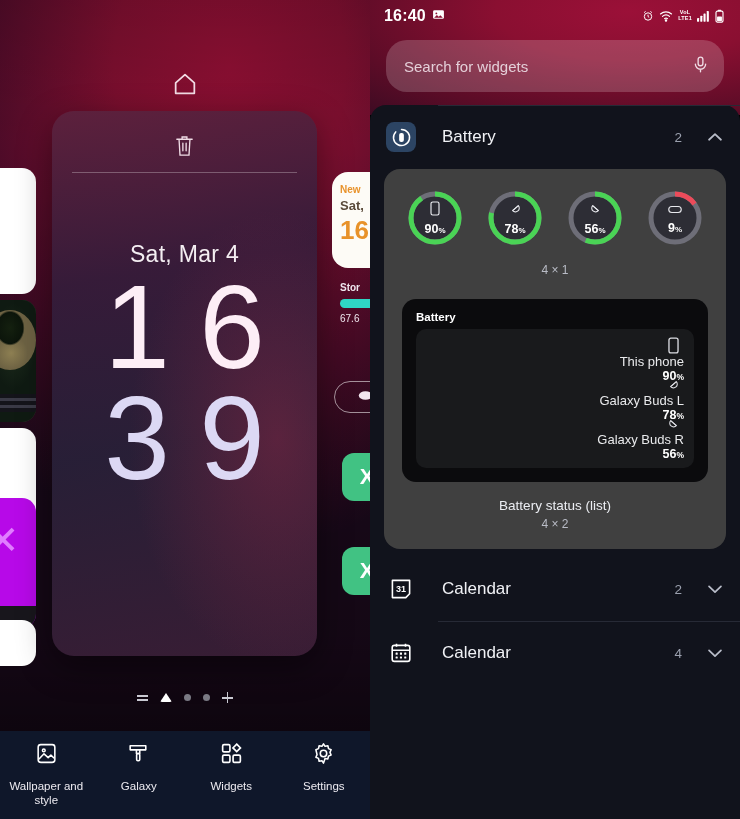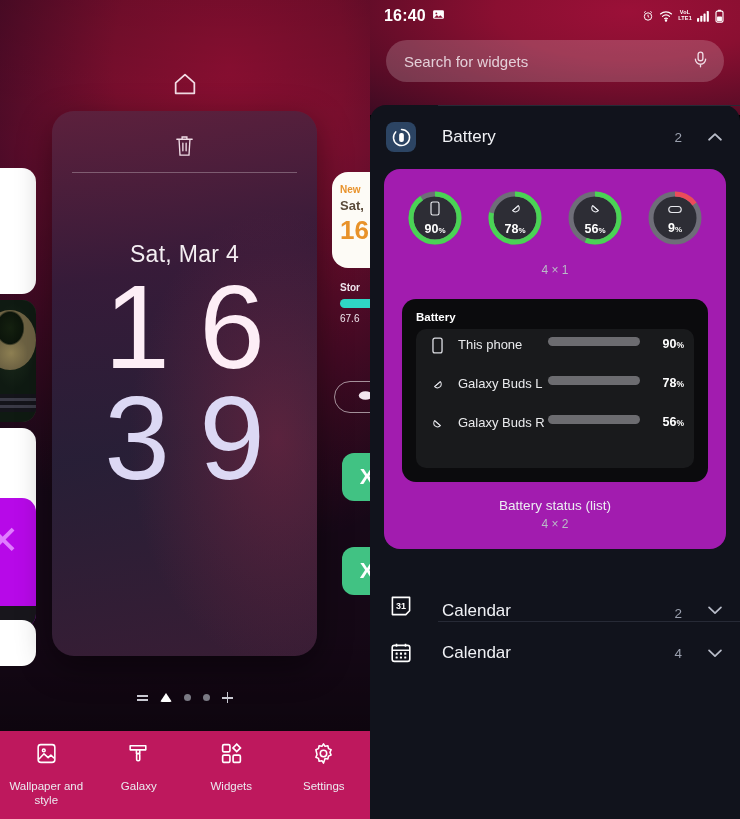--- a/index.html
+++ b/index.html
@@ -82,75 +82,75 @@
   .pd.home { width:0; height:0; background:none; border-left:6px solid transparent;
     border-right:6px solid transparent; border-bottom:9px solid #fff; border-radius:2px; }
   .pd.ham { width:11px; height:7px; border-radius:0; background:none; position:relative; }
   .pd.ham:before,.pd.ham:after{content:"";position:absolute;left:0;width:11px;height:1.6px;background:#c9c9d2;}
   .pd.ham:before{top:1px;} .pd.ham:after{top:5px;}
   .pd.plus { width:11px; height:11px; background:none; position:relative; }
   .pd.plus:before,.pd.plus:after{content:"";position:absolute;background:#c9c9d2;}
   .pd.plus:before{left:0;top:5px;width:11px;height:1.6px;}
   .pd.plus:after{top:0;left:4.7px;width:1.6px;height:11px;}
 
-  .toolbar { position:absolute; left:0; right:0; bottom:0; height:88px; background:#be185d;
+  .toolbar { position:absolute; left:0; right:0; bottom:0; height:88px; background:#0f172a;
     display:flex; align-items:flex-start; padding-top:10px; }
   .tb-item { flex:1; display:flex; flex-direction:column; align-items:center; gap:9px; }
   .tb-item svg { width:25px; height:25px; }
   .tb-lb { color:#eceaf0; font-size:11.5px; text-align:center; line-height:1.25; max-width:86px; }
 
   
   .right { position:relative; width:370px; height:819px; overflow:hidden; }
   .right-wall { position:absolute; left:0; right:0; top:0; height:115px;
     background:
       radial-gradient(120% 140% at 70% 10%, #9b1038 0%, #8a0f31 30%, #5c0c27 65%, #2a0a20 100%),
       radial-gradient(60% 80% at 2% 20%, #3a1a62 0%, rgba(20,8,40,0) 70%); }
   .status { position:relative; height:32px; display:flex; align-items:center;
     justify-content:space-between; padding:0 16px 0 14px; }
   .st-left { display:flex; align-items:center; gap:6px; }
   .st-time { color:#fff; font-size:16px; font-weight:600; letter-spacing:.2px; }
   .st-right { display:flex; align-items:center; gap:5px; }
   .st-right svg { display:block; }
   .volte { color:#fff; font-size:5.5px; font-weight:700; line-height:1.05; text-align:center; letter-spacing:.2px; }
 
-  .searchbar { position:relative; margin:8px 16px 0 16px; height:42px; border-radius:21px;
+  .searchbar { position:relative; margin:8px 16px 0 16px; height:52px; border-radius:21px;
     background:rgba(255,255,255,.19); display:flex; align-items:center; padding:0 14px 0 18px; }
   .s-ph { flex:1; color:#e4cfd8; font-size:15px; }
   .searchbar svg { width:19px; height:19px; }
 
   .panel { position:absolute; left:0; right:0; top:105px; bottom:0; background:#11131c;
     border-top-left-radius:16px; border-top-right-radius:16px; }
   .sec-head { height:64px; display:flex; align-items:center; padding:0 14px 0 16px; position:relative; }
   .sec-icon { width:30px; height:30px; border-radius:8px; display:flex; align-items:center;
     justify-content:center; flex:0 0 auto; }
   .sec-icon.battery { background:#2c4463; }
   .sec-icon.cal { background:transparent; }
   .sec-title { flex:1; color:#f0f1f5; font-size:17px; margin-left:26px; }
   .sec-count { color:#9ba0ae; font-size:13.5px; margin-right:22px; }
   .chev { width:22px; height:22px; }
   .sec-sep { position:absolute; left:68px; right:0; top:0; height:1px; background:#272a36; }
 
-  .preview { margin:0 14px 0 14px; background:#a21caf; border-radius:16px; padding:20px 0 18px 0; }
+  .preview { margin:0 14px 0 14px; background:#404040; border-radius:16px; padding:20px 0 18px 0; }
   .circles { display:flex; justify-content:center; gap:22px; }
   .circ { position:relative; width:58px; height:58px; }
   .circ svg { transform:rotate(-90deg); }
   .circ-inner { position:absolute; inset:0; display:flex; flex-direction:column;
     align-items:center; justify-content:center; gap:2px; }
   .circ-inner svg { transform:none; }
   .circ-pct { color:#fff; font-size:12.5px; font-weight:700; }
   .circ-pct i { font-size:8px; font-style:normal; }
   .cap { text-align:center; margin-top:16px; }
   .cap-t { color:#eceef3; font-size:13.5px; }
   .cap-s { color:#b9bcc6; font-size:12px; margin-top:4px; }
 
   .listwidget { margin:22px 18px 0 18px; background:#0b0b0d; border-radius:14px;
     padding:12px 14px 14px 14px; }
   .lw-title { color:#fff; font-size:11.5px; font-weight:700; margin-bottom:6px; }
   .lw-body { background:#191a1c; border-radius:10px; padding:8px 10px 14px 10px; }
-  .lw-row { display:flex; align-items:flex-start; height:39px; }
+  .lw-row { display:flex; align-items:flex-end; height:39px;flex-direction:column; }
   .lw-ic { width:22px; display:flex; justify-content:center; }
   .lw-ic svg { width:15px; height:17px; }
   .lw-nm { flex:1; color:#e9eaec; font-size:13px; margin-left:10px; }
   .lw-bar { width:92px; height:9px; border-radius:5px; background:#6c6c70; overflow:hidden; margin-right:10px; }
   .lw-fill { height:100%; border-radius:5px; background:#4ad355; }
   .lw-pct { color:#fff; font-size:12.5px; font-weight:700; width:34px; text-align:right; }
   .lw-pct i { font-size:8.5px; font-style:normal; }
 </style>
 </head>
 <body>
@@ -467,21 +467,21 @@
             </div>
           </div>
         </div>
 
         <div class="cap">
           <div class="cap-t">Battery status (list)</div>
           <div class="cap-s">4 × 2</div>
         </div>
       </div>
 
-      <div class="sec-head" style="margin-top:8px;align-items:flex-end;">
+      <div class="sec-head" style="margin-top:8px;">
         <span class="sec-icon cal">
           <svg width="24" height="24" viewBox="0 0 24 24" fill="none" stroke="#fff" stroke-width="1.6" stroke-linejoin="round">
             <path d="M3.4 3.4h17.2v13.4l-3.8 3.8H3.4z"></path>
             <text x="12" y="15.2" font-size="9" font-family="Liberation Sans, sans-serif" font-weight="700" fill="#fff" stroke="none" text-anchor="middle">31</text>
           </svg>
         </span>
         <span class="sec-title">Calendar</span>
         <span class="sec-count">2</span>
         <span class="chev">
           <svg viewBox="0 0 24 24" fill="none" stroke="#b9bdc9" stroke-width="1.9" stroke-linecap="round" stroke-linejoin="round">

